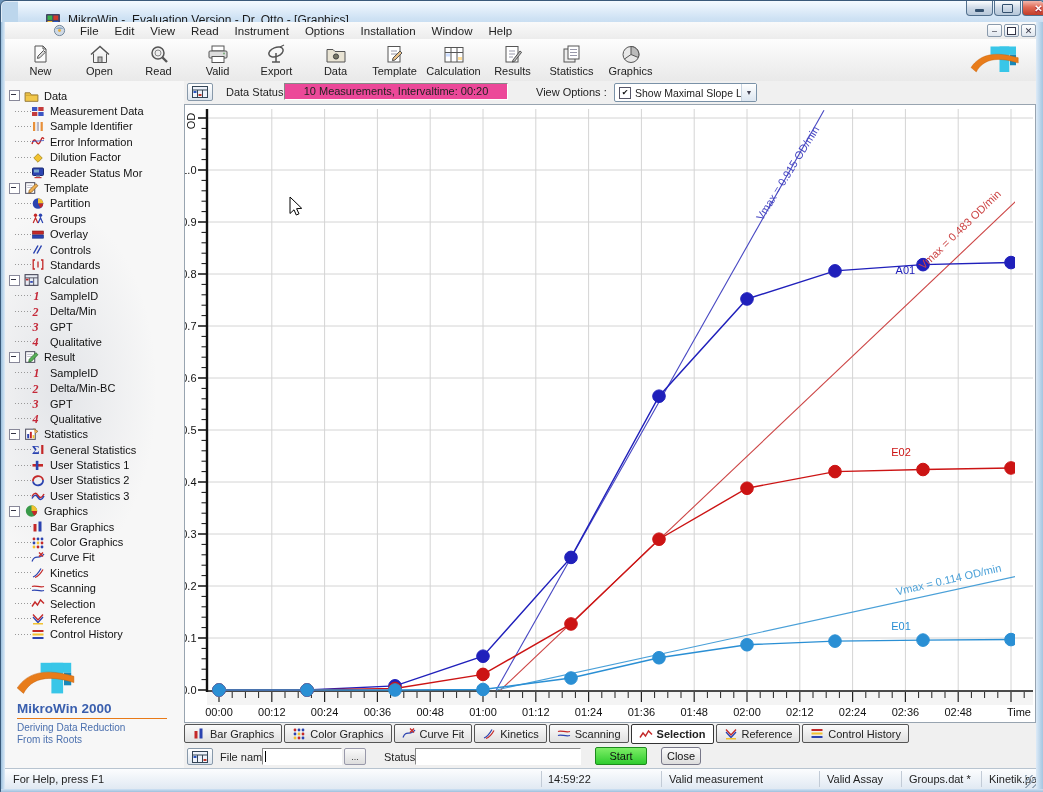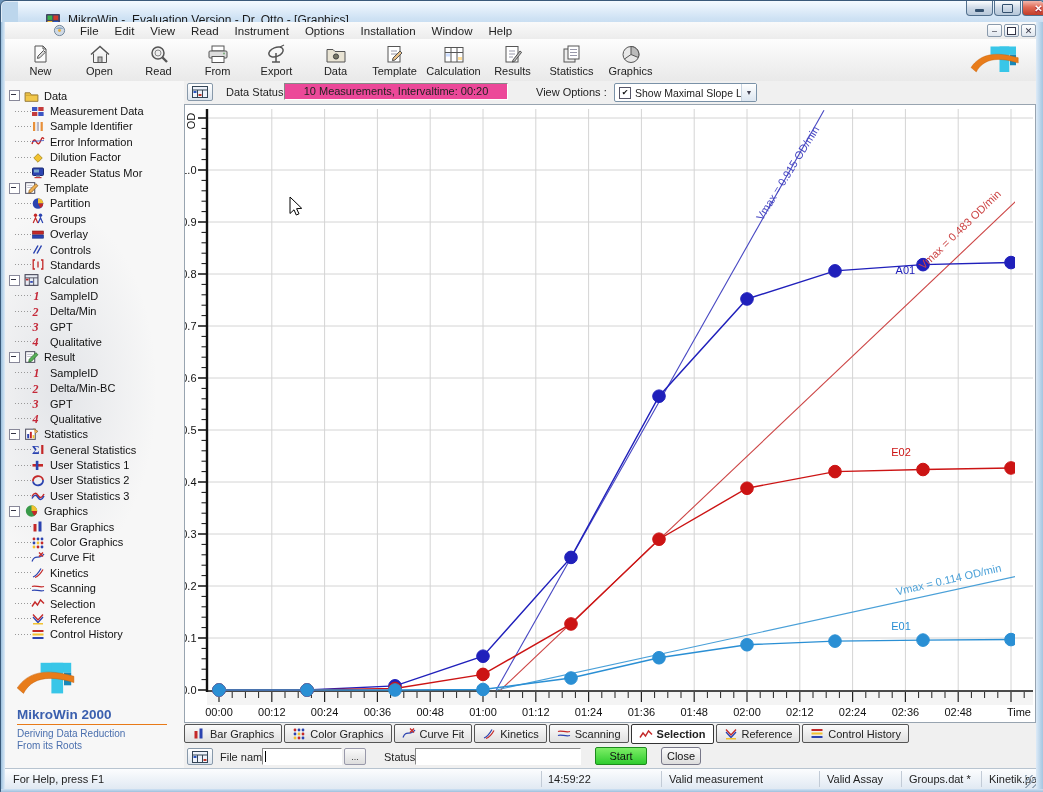--- a/index.html
+++ b/index.html
@@ -43,21 +43,21 @@
     background-image:radial-gradient(ellipse 140px 260px at 30% 45%,rgba(190,195,205,.35),rgba(247,247,247,0) 70%);}
   #tree{position:absolute;left:0;top:7px;right:0;font-size:11px;color:#111;}
   .trow{display:flex;align-items:center;height:15.4px;white-space:nowrap;cursor:default;}
   .trow .lab{margin-left:5px;}
   .exp{width:9px;height:9px;border:1px solid #889;background:#fff;margin:0 4px 0 4px;position:relative;flex:none;}
   .exp::after{content:'';position:absolute;left:1px;top:3px;width:5px;height:1px;background:#334;}
   .elbow{width:16px;height:1px;margin-left:10px;flex:none;
     background-image:repeating-linear-gradient(to right,#999 0 1px,transparent 1px 3px);}
   .gicon,.cicon{display:inline-flex;flex:none;}
   .sidelogo{position:absolute;left:12px;top:580px;width:150px;}
-  .slt{font-size:13.5px;font-weight:bold;color:#3a5fae;margin-top:6px;}
+  .slt{font-size:13.5px;font-weight:bold;color:#3a5fae;margin-top:0;}
   .sidelogo hr{border:none;border-top:1.5px solid #e87a18;margin:2px 0 3px 0;}
   .tag{font-size:10px;color:#4a6fae;line-height:12px;}
   
   .infobar{position:absolute;left:183px;top:80px;right:8px;height:23px;background:#f0f0f0;
     border-bottom:1px solid #cfcfcf;font-size:11px;color:#222;}
   .minibtn{position:absolute;border:1px solid #8899aa;background:linear-gradient(#fff,#dde5ee);
     border-radius:2px;display:flex;align-items:center;justify-content:center;padding:0;}
   .infobar .minibtn{left:3px;top:2px;width:26px;height:18px;}
   .ds-label{position:absolute;left:42px;top:5px;}
   .ds-value{position:absolute;left:100px;top:2px;width:222px;height:15px;background:#ec4899;
@@ -191,21 +191,21 @@
           </svg>
           <span class="tlbl">Read</span>
         </div>
         <div class="tbtn">
           <svg width="24" height="20" viewBox="0 0 24 20">
             <rect x="6" y="2" width="12" height="5" fill="#fff" stroke="#555"></rect>
             <rect x="3" y="7" width="18" height="7" rx="1" fill="#ddd" stroke="#555"></rect>
             <rect x="6" y="12.5" width="12" height="6" fill="#fff" stroke="#555"></rect>
             <circle cx="18" cy="9.5" r="1" fill="#7a7"></circle>
           </svg>
-          <span class="tlbl">From</span>
+          <span class="tlbl">Valid</span>
         </div>
         <div class="tbtn">
           <svg width="24" height="20" viewBox="0 0 24 20">
             <ellipse cx="11" cy="8" rx="7.5" ry="4.5" fill="none" stroke="#555" stroke-width="1.5" transform="rotate(-22 11 8)"></ellipse>
             <path d="M11,9 L11,18 M7,18 h8" stroke="#555" stroke-width="1.5"></path>
             <path d="M15,3 l4,-2" stroke="#555" stroke-width="1.2"></path>
           </svg>
           <span class="tlbl">Export</span>
         </div>
         <div class="tbtn">

